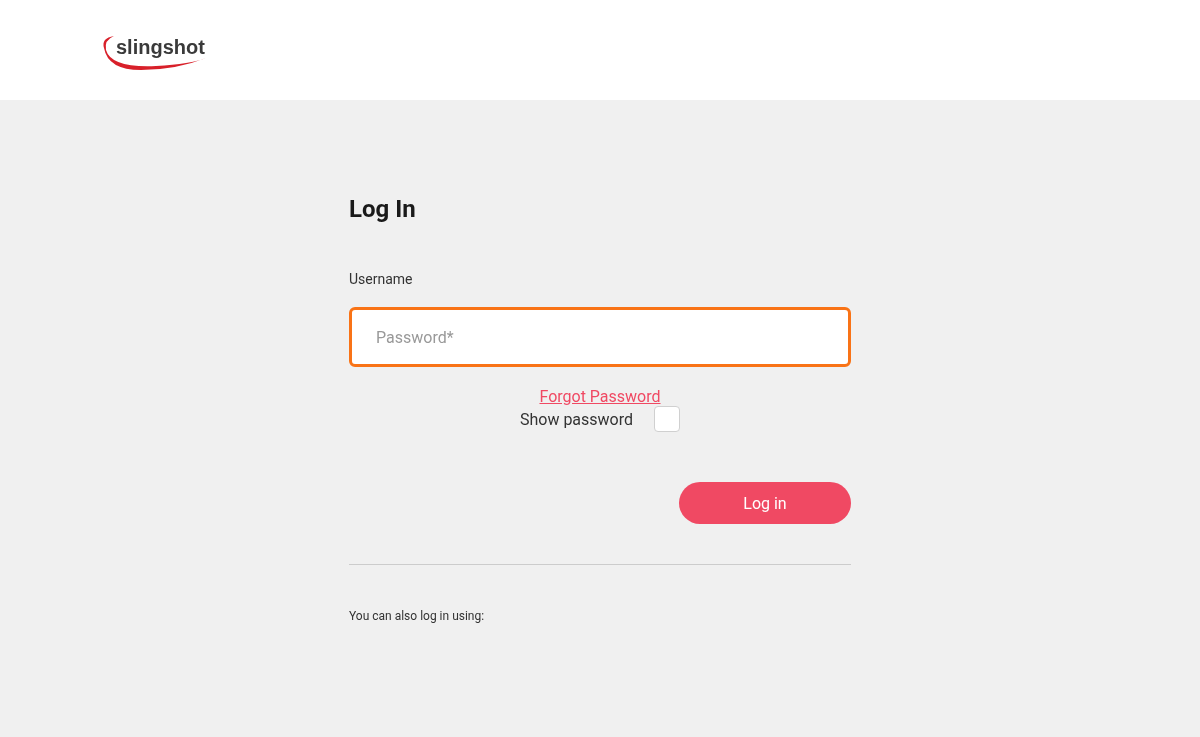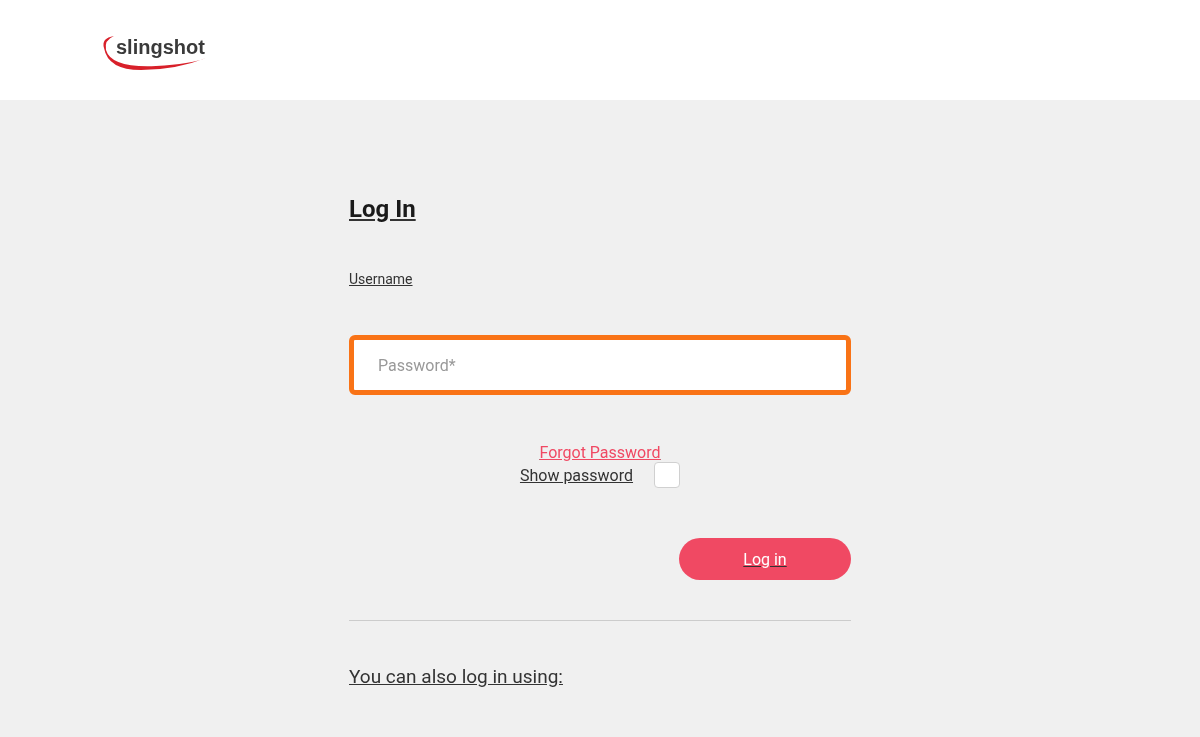--- a/index.html
+++ b/index.html
@@ -23,47 +23,46 @@
       display: flex;
       align-items: center;
       gap: 4px;
     }
     .logo-swoosh {
       width: 120px;
       height: 45px;
     }
     .main-container {
       padding: 95px 0 0 0;
-      text-decoration: underline;
     }
     .login-form {
       width: 502px;
       margin: 0 auto;
     }
     .page-title {
       font-size: 24px;
       font-weight: 700;
       color: #1a1a1a;
       margin-bottom: 48px;
     }
     .form-group {
-      margin-bottom: 48px;
+      margin-bottom: 20px;
     }
     .form-label {
       display: block;
       font-size: 14px;
       color: #333;
       margin-bottom: 6px;
     }
     .form-input {
       width: 100%;
       height: 60px;
       padding: 0 24px;
       font-size: 16px;
-      border: 5px solid #f97316;
+      border: 3px solid #f97316;
       border-radius: 6px;
       background: #fff;
       outline: none;
       font-family: inherit;
     }
     .form-input::placeholder {
       color: #999;
     }
     .form-input.focused {
       border: 2px solid #1e5a9e;
@@ -113,21 +112,21 @@
       font-size: 16px;
       cursor: pointer;
       font-family: inherit;
     }
     .divider {
       border: none;
       border-top: 1px solid #ccc;
       margin-bottom: 44px;
     }
     .social-login-label {
-      font-size: 19px;
+      font-size: 12px;
       color: #333;
       margin-bottom: 32px;
     }
   </style>
 </head>
 <body>
 
 <div class="header">
   <div class="logo">
     <svg class="logo-swoosh" viewBox="0 0 120 45">

